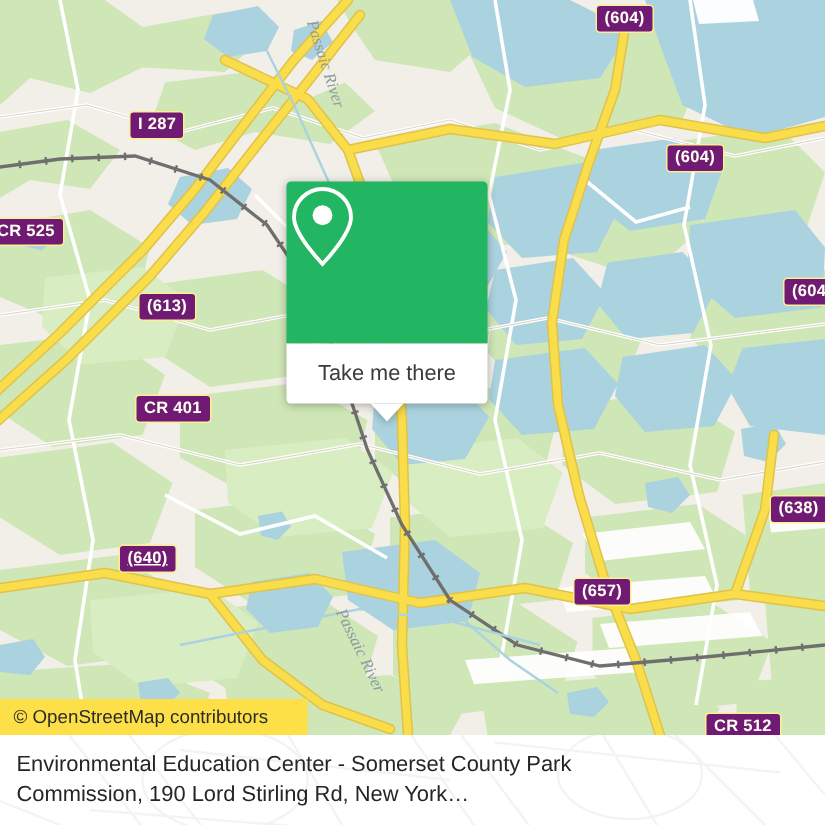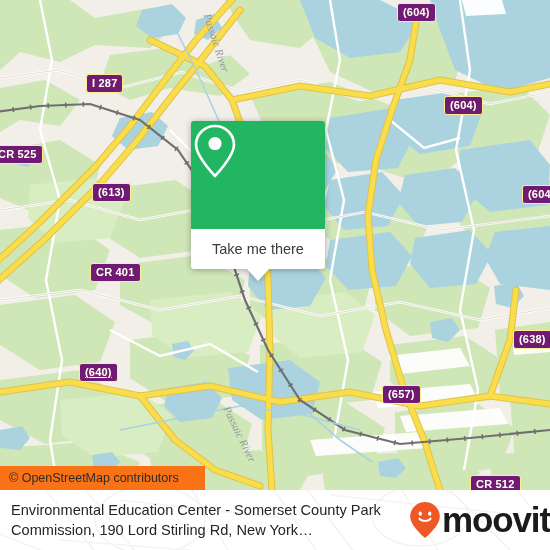--- a/index.html
+++ b/index.html
@@ -76,21 +76,21 @@
     border-left: 11px solid transparent;
     border-right: 11px solid transparent;
     border-top: 12px solid #ffffff;
   }
 
   
   #attribution {
     position: absolute;
     left: 0; top: 466px;
     width: 205px; height: 24px;
-    background: #f97316;
+    background: #fde047;
     display: flex; align-items: center;
     padding-left: 9px;
   }
   #attribution span {
     color: #2b2b2b;
     font-size: 12.5px;
   }
 
   
   #caption {
@@ -273,21 +273,21 @@
           <path d="M310,414 L340,440 L372,462"></path>
         </g>
       </g>
     </svg>
 
     <div class="shield" style="left:86px;  top:74px;">I 287</div>
     <div class="shield" style="left:397px; top:3px;">(604)</div>
     <div class="shield" style="left:444px; top:96px;">(604)</div>
     <div class="shield" style="left:522px; top:185px;">(604)</div>
     <div class="shield" style="left:-8px;  top:145px;">CR 525</div>
-    <div class="shield" style="left:92px;  top:183px;">(613)</div>
+    <div class="shield" style="left:92px;  top:195px;">(613)</div>
     <div class="shield" style="left:90px;  top:263px;">CR 401</div>
     <div class="shield" style="left:79px;  top:363px;text-decoration:underline;">(640)</div>
     <div class="shield" style="left:382px; top:385px;">(657)</div>
     <div class="shield" style="left:513px; top:330px;">(638)</div>
     <div class="shield" style="left:435px; top:475px;margin-left:35px;">CR 512</div>
 
     <div class="river-label" style="left:213px; top:12px;  transform:rotate(72deg);">Passaic River</div>
     <div class="river-label" style="left:232px; top:404px; transform:rotate(64deg);">Passaic River</div>
 
     <div id="popup">
@@ -312,24 +312,15 @@
     <svg id="caption-watermark" viewBox="0 0 550 60">
       <g stroke="#e9e9e9" stroke-width="1.6" fill="none">
         <path d="M30,-20 L110,80 M70,-20 L150,80 M-10,40 L90,80 M180,-20 L240,80 M260,-20 L330,80"></path>
         <path d="M300,-10 L360,70 M390,-20 L450,80 M440,-10 L520,70 M500,-20 L550,40"></path>
         <path d="M120,10 L300,30 M330,5 L520,25 M60,50 L250,65"></path>
         <ellipse cx="150" cy="30" rx="55" ry="34"></ellipse>
         <ellipse cx="420" cy="26" rx="48" ry="30"></ellipse>
       </g>
     </svg>
     <div id="caption-text">Environmental Education Center - Somerset County Park Commission, 190 Lord Stirling Rd, New York…</div>
-    <div id="moovit-logo">
-      <svg width="32" height="38" viewBox="0 0 32 38">
-        <path d="M16 1 C7.8 1 1.2 7.5 1.2 15.6 C1.2 25.3 16 37 16 37 C16 37 30.8 25.3 30.8 15.6 C30.8 7.5 24.2 1 16 1 Z" fill="#ef5724"></path>
-        <ellipse cx="11.3" cy="12.6" rx="1.7" ry="2.2" fill="#ffffff"></ellipse>
-        <ellipse cx="20.7" cy="12.6" rx="1.7" ry="2.2" fill="#ffffff"></ellipse>
-        <path d="M10.4 17.6 C12.6 20.6 19.4 20.6 21.6 17.6" fill="none" stroke="#ffffff" stroke-width="1.9" stroke-linecap="round"></path>
-      </svg>
-      <div id="moovit-wordmark">moovit</div>
-    </div>
   </div>
 
 </div>
 
 </body></html>

